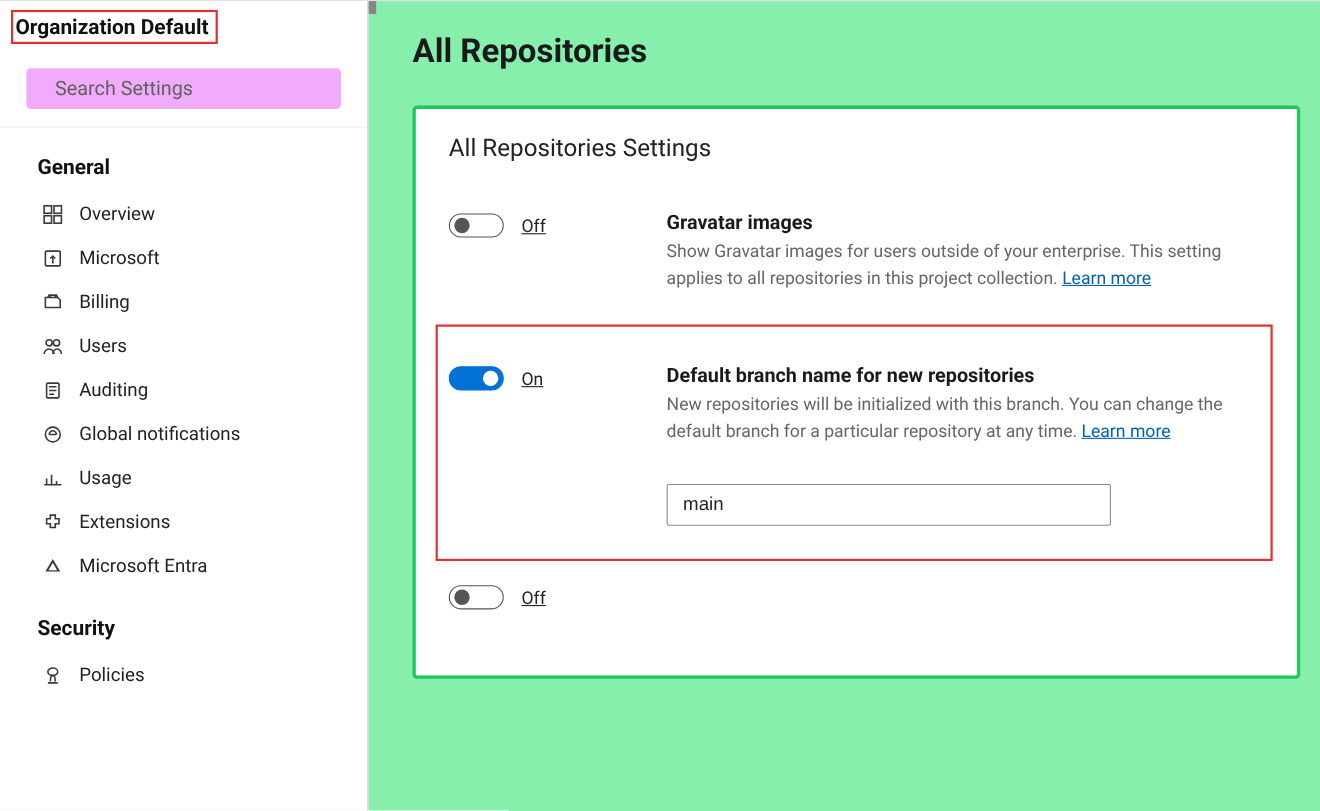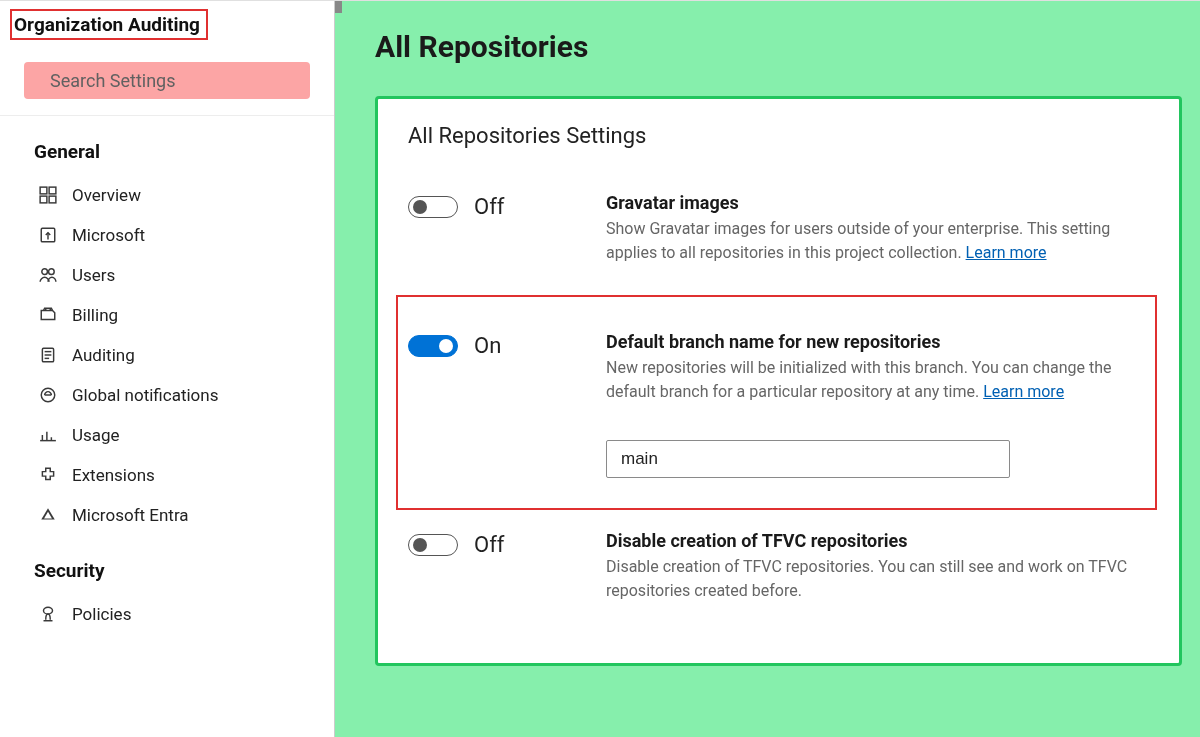--- a/index.html
+++ b/index.html
@@ -60,21 +60,21 @@
   }
 
   .sidebar-search-wrap{
     padding: 12px 24px 16px 24px;
     border-bottom: 1px solid #ededed;
   }
   .sidebar-search {
     display:flex;
     align-items:center;
     gap:12px;
-    background:#fca5a5;
+    background:#f0abfc;
     border-radius:4px;
     padding: 8px 14px;
     color:#616161;
     font-size:18px;
   }
   .sidebar-search svg{flex:0 0 auto;}
 
   .section-header{
     font-size:19px;
     font-weight:700;
@@ -170,22 +170,23 @@
   }
   .toggle.on{
     background:#0072d6;
     border-color:#0072d6;
   }
   .toggle.on::after{
     left:auto; right:4px;
     background:#fff;
   }
   .toggle-state{
-    font-size:22px;
+    font-size:16px;
     color:#222;
+    text-decoration:underline;
   }
 
   .setting-body{flex:1;}
   .setting-title{
     font-size:18px;
     font-weight:700;
     margin:0 0 4px 0;
     color:#1a1a1a;
   }
   .setting-desc{
@@ -213,21 +214,21 @@
 </head>
 <body>
 
 <div class="app">
 
   <aside class="sidebar">
     <div class="sidebar-scroll-indicator"></div>
 
     <div class="sidebar-header">
       <div class="sidebar-title-box">
-        <span class="sidebar-title">Organization Auditing</span>
+        <span class="sidebar-title">Organization Default</span>
       </div>
     </div>
 
     <div class="sidebar-search-wrap">
       <div class="sidebar-search">
         <span class="icon">
           <svg viewBox="0 0 16 16" fill="none" stroke="#616161" stroke-width="1.5">
             <circle cx="7" cy="7" r="5"></circle>
               <line x1="11" y1="11" x2="15" y2="15"></line>
           </svg>
@@ -255,38 +256,38 @@
               <rect x="2" y="2" width="12" height="12" rx="1"></rect>
               <polyline points="6,8 8,6 10,8"></polyline>
               <line x1="8" y1="6" x2="8" y2="12"></line>
             </svg>
         </span>
         <span>Microsoft</span>
       </li>
       <li class="nav-item">
         <span class="icon">
           <svg viewBox="0 0 16 16" fill="none" stroke="#3a3a3a" stroke-width="1.3">
+              <path d="M2 4h10l2 2v6H2z"></path>
+              <path d="M4 4l1-2h6l1 2"></path>
+              <line x1="6" y1="2" x2="6" y2="4"></line>
+              <line x1="10" y1="2" x2="10" y2="4"></line>
+            </svg>
+        </span>
+        <span>Billing</span>
+      </li>
+      <li class="nav-item">
+        <span class="icon">
+          <svg viewBox="0 0 16 16" fill="none" stroke="#3a3a3a" stroke-width="1.3">
               <circle cx="5" cy="5" r="2.5"></circle>
               <circle cx="11" cy="5" r="2.5"></circle>
               <path d="M1 14c0-2 2-4 4-4s4 2 4 4"></path>
               <path d="M8 14c0-2 1.5-4 3.5-4s3.5 2 3.5 4"></path>
             </svg>
         </span>
         <span>Users</span>
-      </li>
-      <li class="nav-item">
-        <span class="icon">
-          <svg viewBox="0 0 16 16" fill="none" stroke="#3a3a3a" stroke-width="1.3">
-              <path d="M2 4h10l2 2v6H2z"></path>
-              <path d="M4 4l1-2h6l1 2"></path>
-              <line x1="6" y1="2" x2="6" y2="4"></line>
-              <line x1="10" y1="2" x2="10" y2="4"></line>
-            </svg>
-        </span>
-        <span>Billing</span>
       </li>
       <li class="nav-item">
         <span class="icon">
           <svg viewBox="0 0 16 16" fill="none" stroke="#3a3a3a" stroke-width="1.3">
               <rect x="3" y="2" width="10" height="12" rx="1"></rect>
               <line x1="5" y1="5" x2="11" y2="5"></line>
               <line x1="5" y1="8" x2="11" y2="8"></line>
               <line x1="5" y1="11" x2="9" y2="11"></line>
             </svg>
         </span>
@@ -380,24 +381,18 @@
           </p>
           <input class="branch-input" type="text" value="main" style="">
         </div>
       </div>
 
       <div class="setting-row">
         <div class="toggle-col">
           <div class="toggle"></div>
           <span class="toggle-state">Off</span>
         </div>
-        <div class="setting-body">
-          <p class="setting-title">Disable creation of TFVC repositories</p>
-          <p class="setting-desc">
-            <span>Disable creation of TFVC repositories. You can still see and work on TFVC repositories created before.</span>
-          </p>
-        </div>
       </div>
 
     </div>
   </main>
 
 </div>
 
 </body></html>

